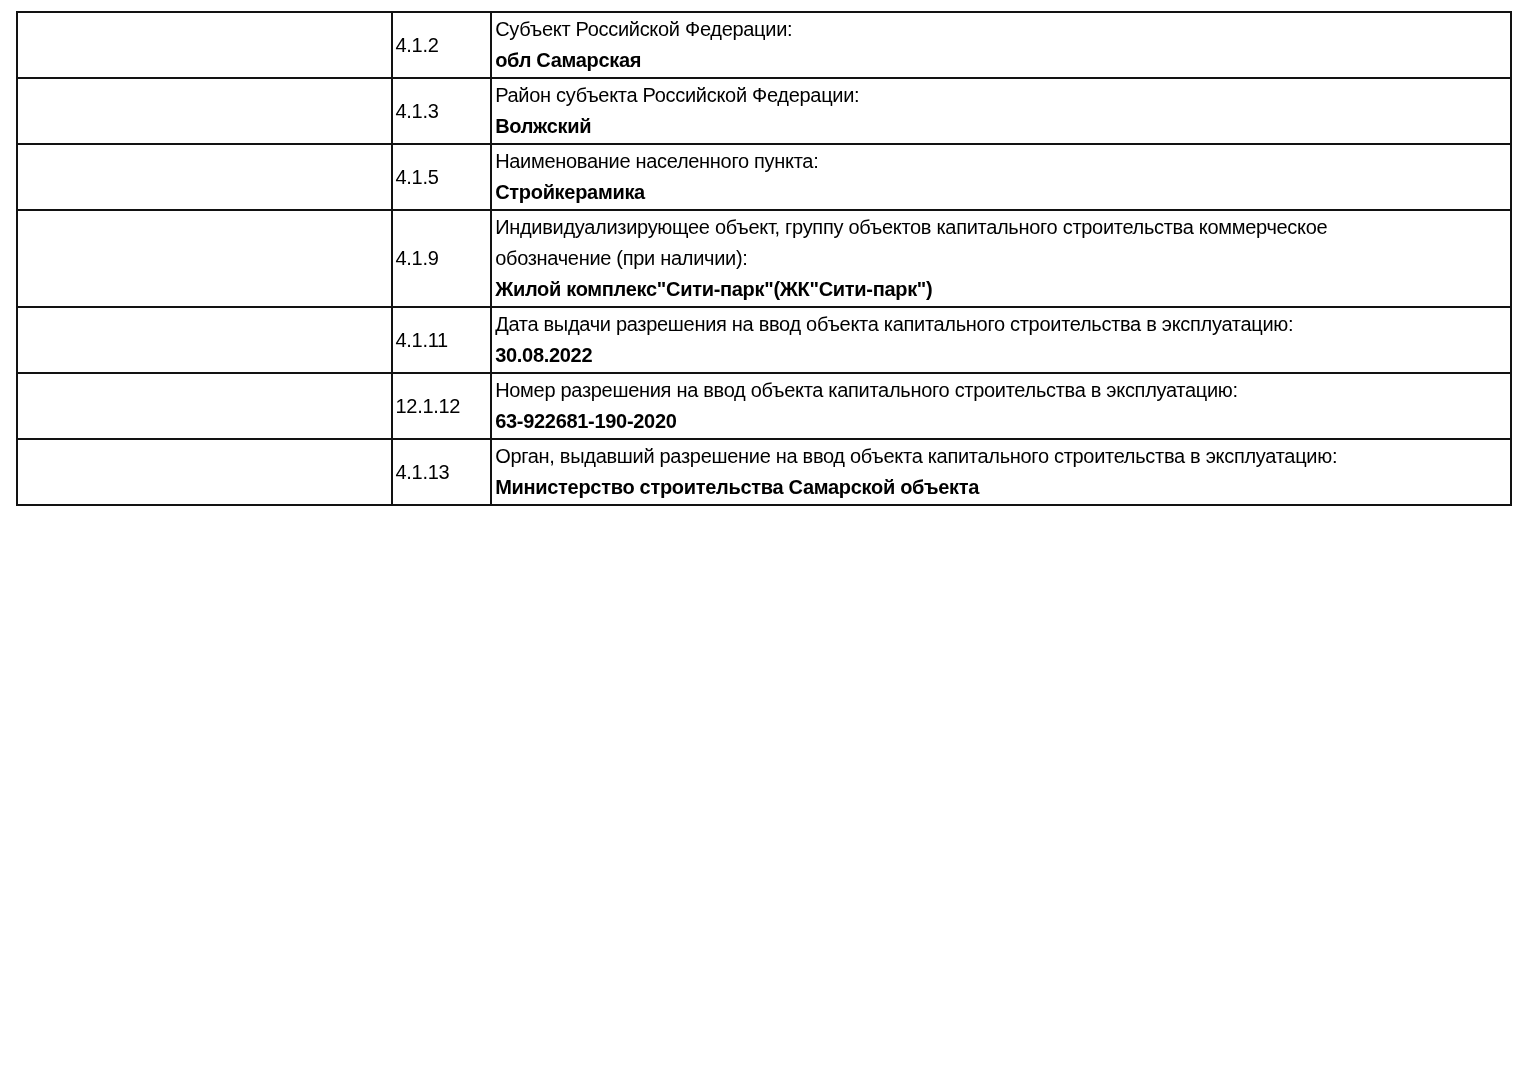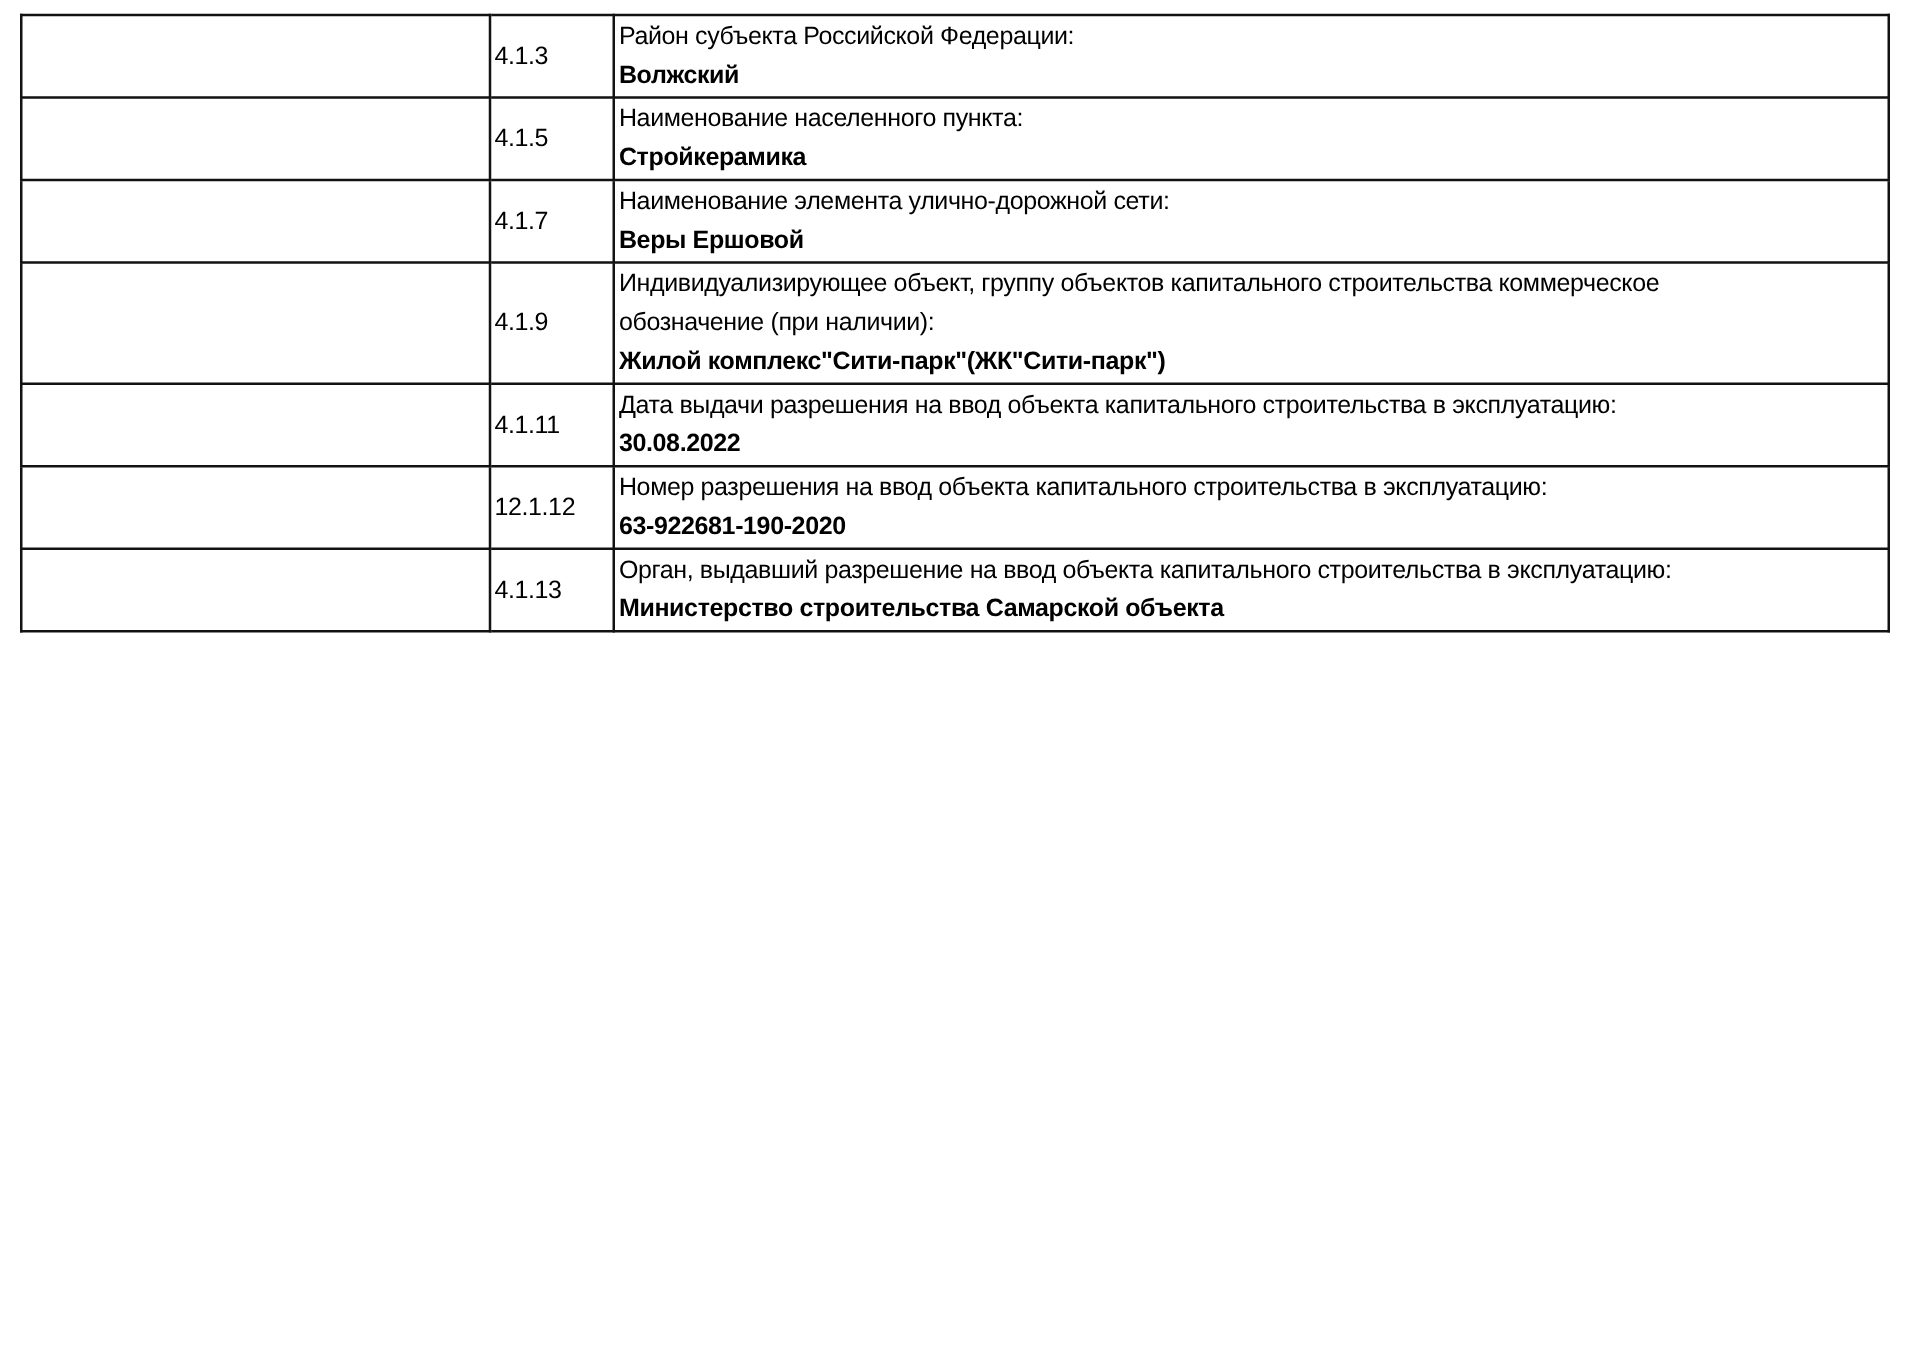--- a/index.html
+++ b/index.html
@@ -60,20 +60,28 @@
 
 <div class="page">
   <table class="doc-table">
     <colgroup>
       <col class="col-empty">
       <col class="col-num">
       <col class="col-content">
     </colgroup>
     <tbody>
 
+      <tr>
+        <td></td>
+        <td class="cell-num">4.1.2</td>
+        <td>
+          <div class="field-label">Субъект Российской Федерации:</div>
+          <div class="field-value">обл Самарская</div>
+        </td>
+      </tr>
 
       <tr>
         <td></td>
         <td class="cell-num">4.1.3</td>
         <td>
           <div class="field-label">Район субъекта Российской Федерации:</div>
           <div class="field-value">Волжский</div>
         </td>
       </tr>
 
@@ -81,28 +89,20 @@
       <tr>
         <td></td>
         <td class="cell-num">4.1.5</td>
         <td>
           <div class="field-label">Наименование населенного пункта:</div>
           <div class="field-value">Стройкерамика</div>
         </td>
       </tr>
 
 
-      <tr>
-        <td></td>
-        <td class="cell-num">4.1.7</td>
-        <td>
-          <div class="field-label">Наименование элемента улично-дорожной сети:</div>
-          <div class="field-value">Веры Ершовой</div>
-        </td>
-      </tr>
 
 
       <tr class="tall">
         <td></td>
         <td class="cell-num">4.1.9</td>
         <td>
           <div class="field-label">Индивидуализирующее объект, группу объектов капитального строительства коммерческое
 обозначение (при наличии):</div>
           <div class="field-value">Жилой комплекс"Сити-парк"(ЖК"Сити-парк")</div>
         </td>

